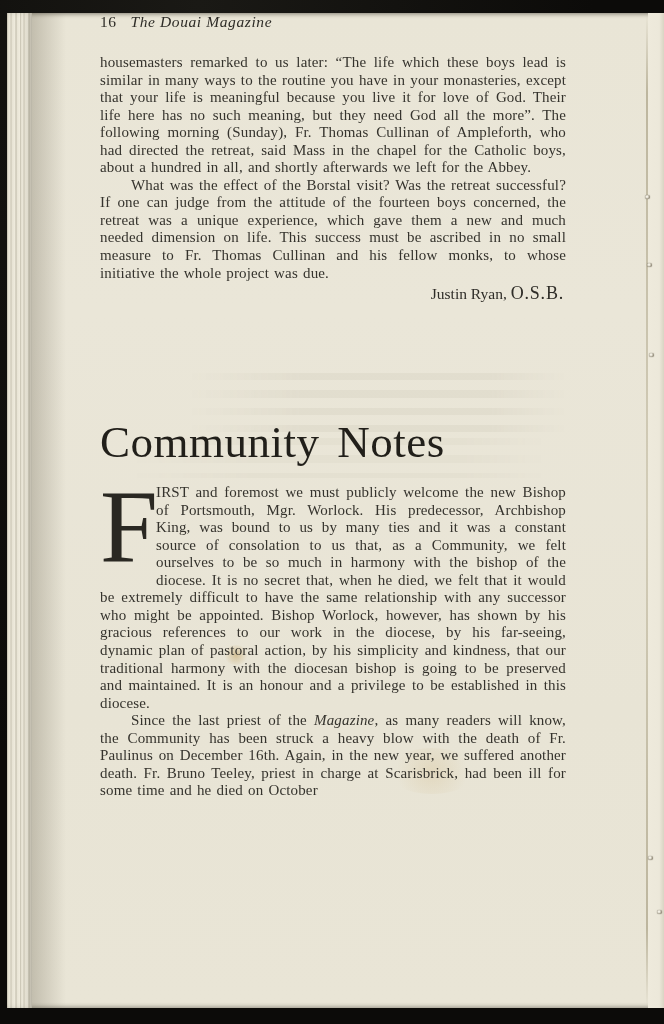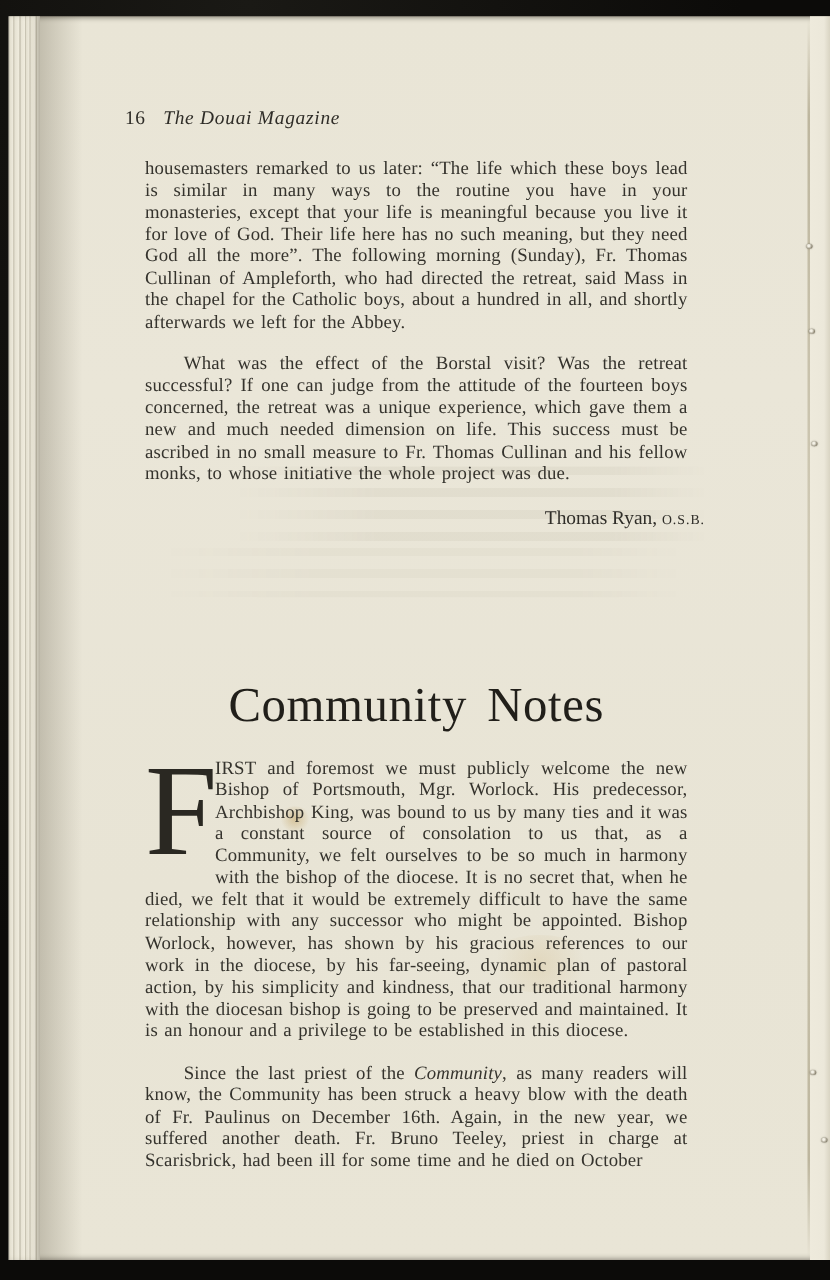--- a/index.html
+++ b/index.html
@@ -67,56 +67,55 @@
     box-shadow: 0 0 1px rgba(60,55,40,0.8);
   }
   
   .content {
     position: absolute;
     left: 93px; top: 0;
     width: 466px;
     color: #35332d;
   }
   .running-header {
-    margin-top: 73px;
     font-size: 15.5px;
     line-height: 18px;
     color: #2e2c27;
   }
   .running-header .pagenum { font-style: normal; margin-right: 14px; letter-spacing: 0.5px; }
   .running-header .mag-title { font-style: italic; letter-spacing: 0.6px; }
   p.body {
-    margin: 16px;
+    margin: 0;
     font-size: 15px;
     line-height: 17.55px;
     text-align: justify;
     letter-spacing: 0.15px;
     word-spacing: 1.2px;
     color: #35332d;
   }
   p.first-body { margin-top: 23px; }
   p.indented { text-indent: 31px; }
   .signature {
     margin-top: 2px;
     text-align: right;
     font-size: 15.5px;
     line-height: 19px;
     padding-right: 2px;
     color: #2f2d28;
   }
   .signature .postnominal {
-    font-size: 11px;
+    font-size: 18px;
     letter-spacing: 0.8px;
   }
   h1.section-title {
     margin: 0;
     margin-top: 118px;
-    font-size: 39px;
+    font-size: 45px;
     font-weight: normal;
-    text-align: center;
+    text-align: left;
     letter-spacing: 0.5px;
     word-spacing: 6px;
     color: #211f1a;
     line-height: 42px;
   }
   p.opening { margin-top: 21px; }
   .dropcap {
     float: left;
     font-size: 104px;
     line-height: 80px;
@@ -178,28 +177,28 @@
 
       <div class="running-header">
         <span class="pagenum">16</span><span class="mag-title">The Douai Magazine</span>
       </div>
 
       <p class="body first-body">housemasters remarked to us later: “The life which these boys lead is similar in many ways to the routine you have in your monasteries, except that your life is meaningful because you live it for love of God.  Their life here has no such meaning, but they need God all the more”.  The following morning (Sunday), Fr. Thomas Cullinan of Ampleforth, who had directed the retreat, said Mass in the chapel for the Catholic boys, about a hundred in all, and shortly afterwards we left for the Abbey.</p>
 
       <p class="body indented">What was the effect of the Borstal visit?  Was the retreat successful?  If one can judge from the attitude of the fourteen boys concerned, the retreat was a unique experience, which gave them a new and much needed dimension on life.  This success must be ascribed in no small measure to Fr. Thomas Cullinan and his fellow monks, to whose initiative the whole project was due.</p>
 
       <div class="signature">
-        <span>Thomas Ryan, </span><span class="postnominal">O.S.B.</span>
+        <span>Justin Ryan, </span><span class="postnominal">O.S.B.</span>
       </div>
 
       <h1 class="section-title">Community Notes</h1>
 
       <p class="body opening">
         <span class="dropcap">F</span><span>IRST and foremost we must publicly welcome the new Bishop of Portsmouth, Mgr. Worlock.  His predecessor, Archbishop King, was bound to us by many ties and it was a constant source of consolation to us that, as a Community, we felt ourselves to be so much in harmony with the bishop of the diocese.  It is no secret that, when he died, we felt that it would be extremely difficult to have the same relationship with any successor who might be appointed.  Bishop Worlock, however, has shown by his gracious references to our work in the diocese, by his far-seeing, dynamic plan of pastoral action, by his simplicity and kindness, that our traditional harmony with the diocesan bishop is going to be preserved and maintained.  It is an honour and a privilege to be established in this diocese.</span>
       </p>
 
       <p class="body indented">
-        <span>Since the last priest of the </span><i>Community</i><span>, as many readers will know, the Community has been struck a heavy blow with the death of Fr. Paulinus on December 16th.  Again, in the new year, we suffered another death.  Fr. Bruno Teeley, priest in charge at Scarisbrick, had been ill for some time and he died on October</span>
+        <span>Since the last priest of the </span><i>Magazine</i><span>, as many readers will know, the Community has been struck a heavy blow with the death of Fr. Paulinus on December 16th.  Again, in the new year, we suffered another death.  Fr. Bruno Teeley, priest in charge at Scarisbrick, had been ill for some time and he died on October</span>
       </p>
 
     </div>
   </div>
 </div>
 
 </body></html>

